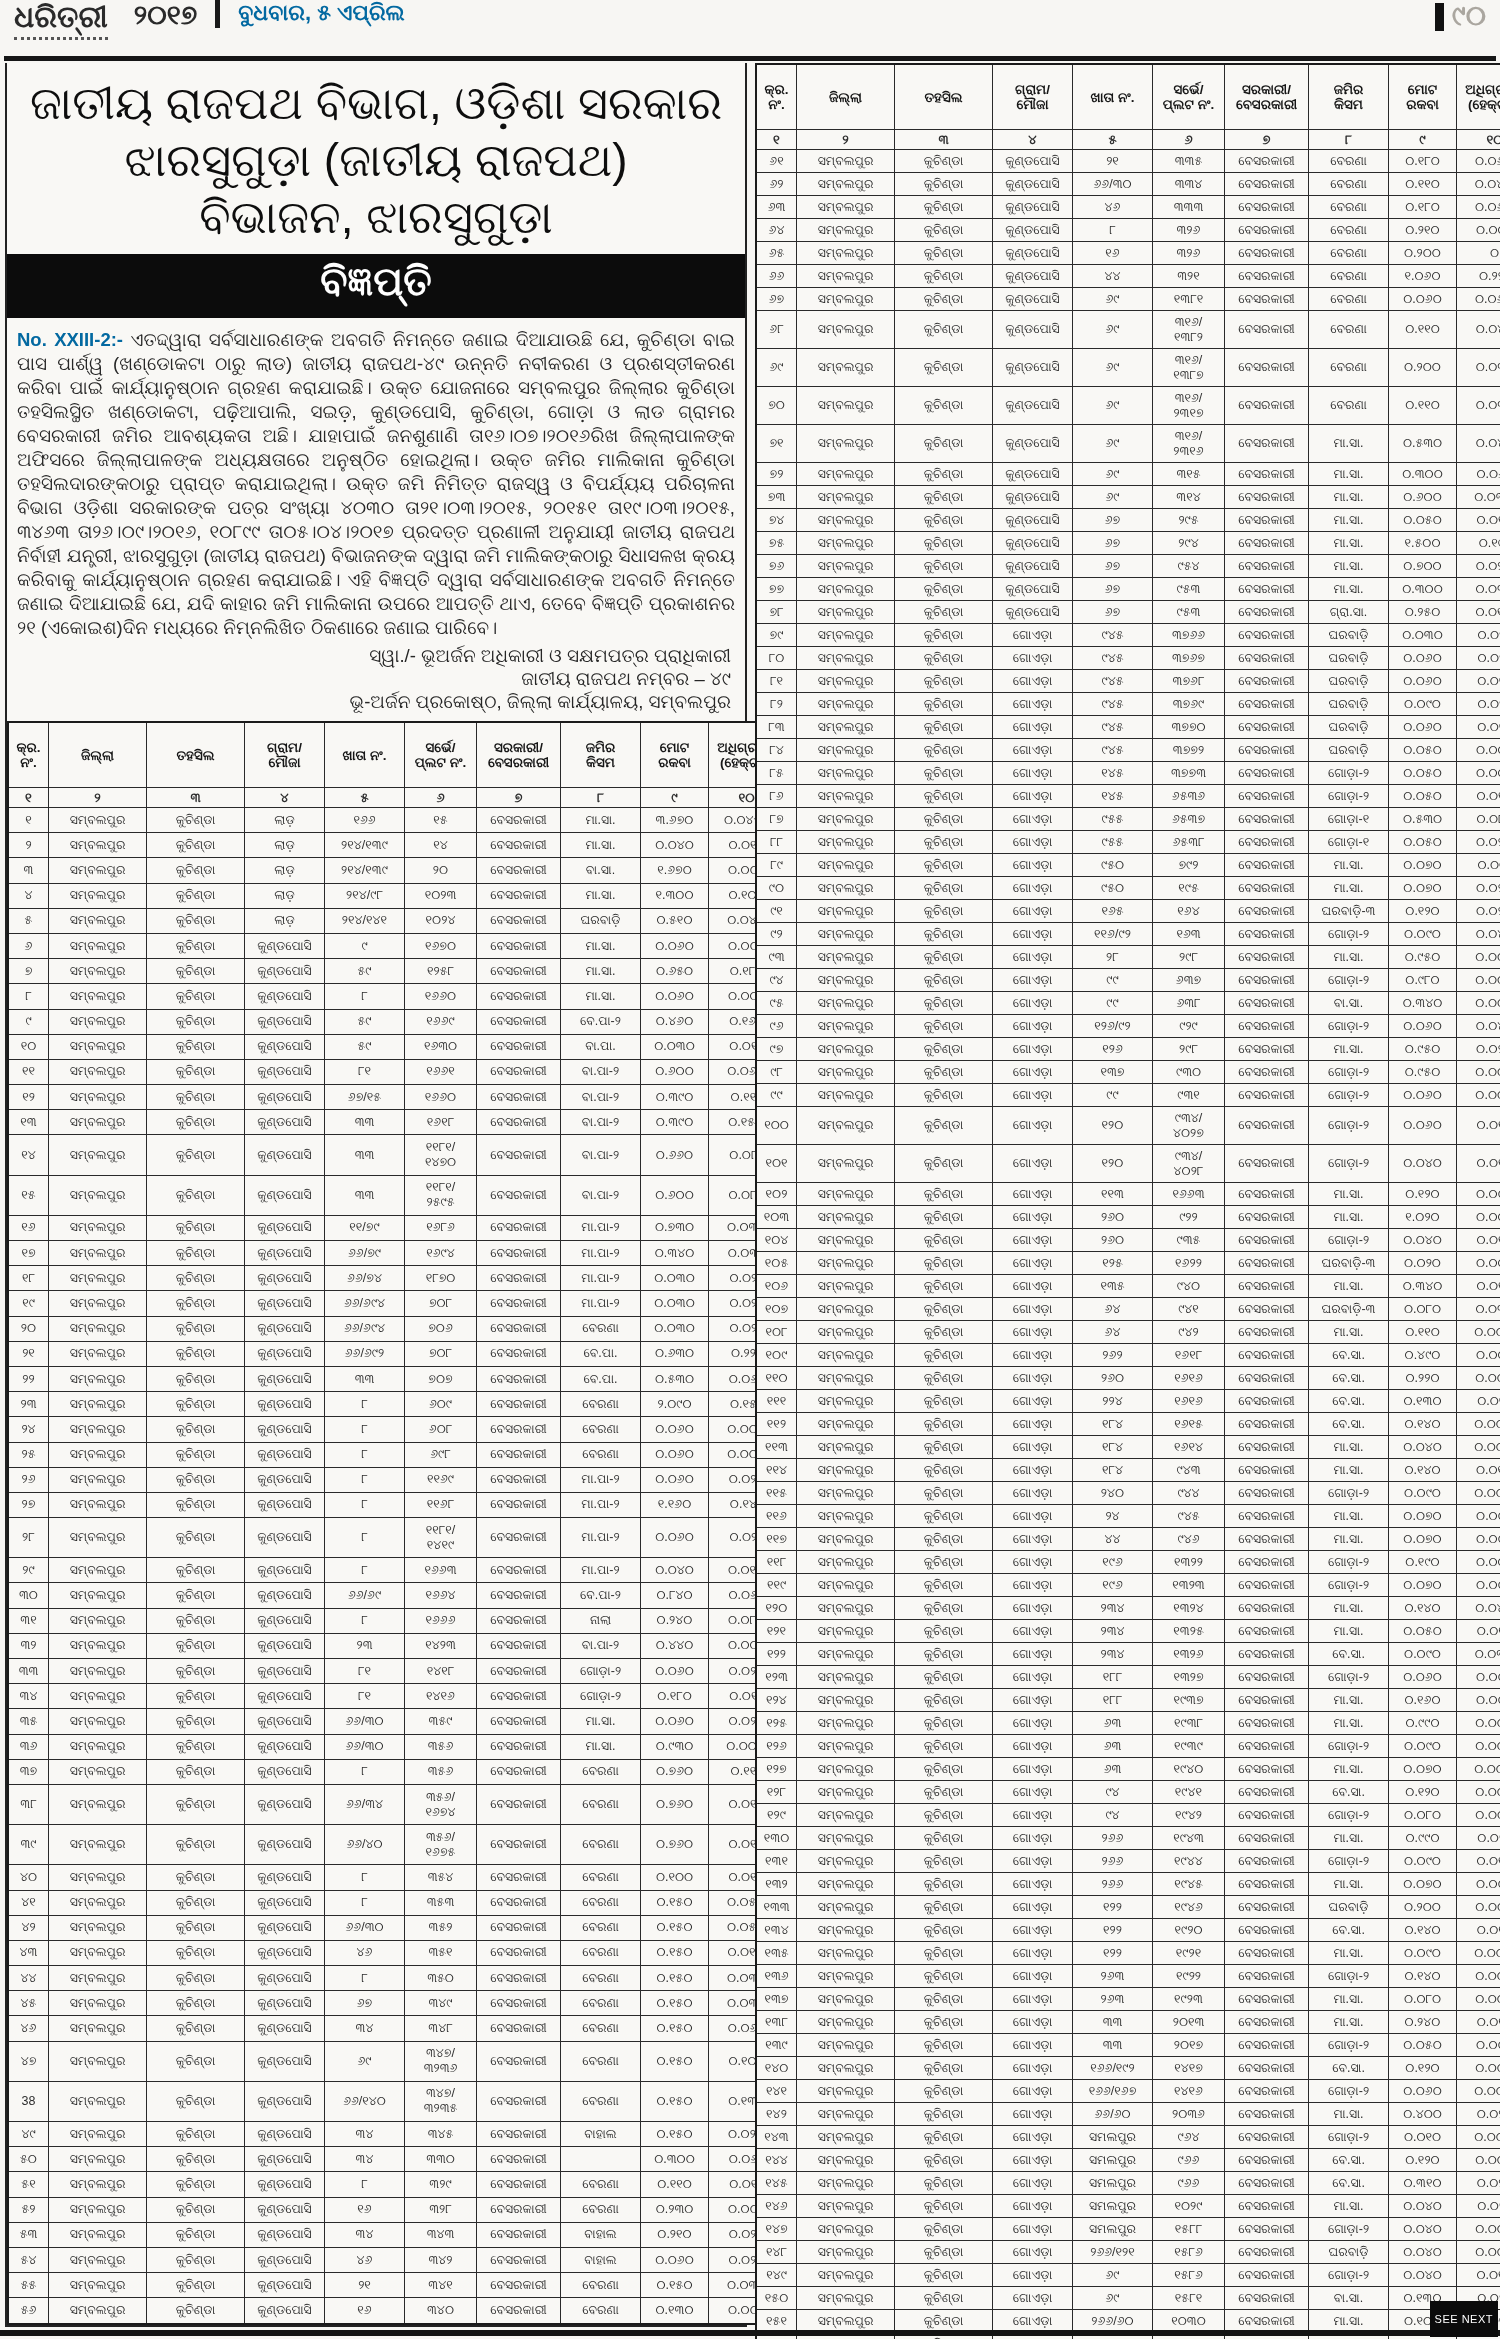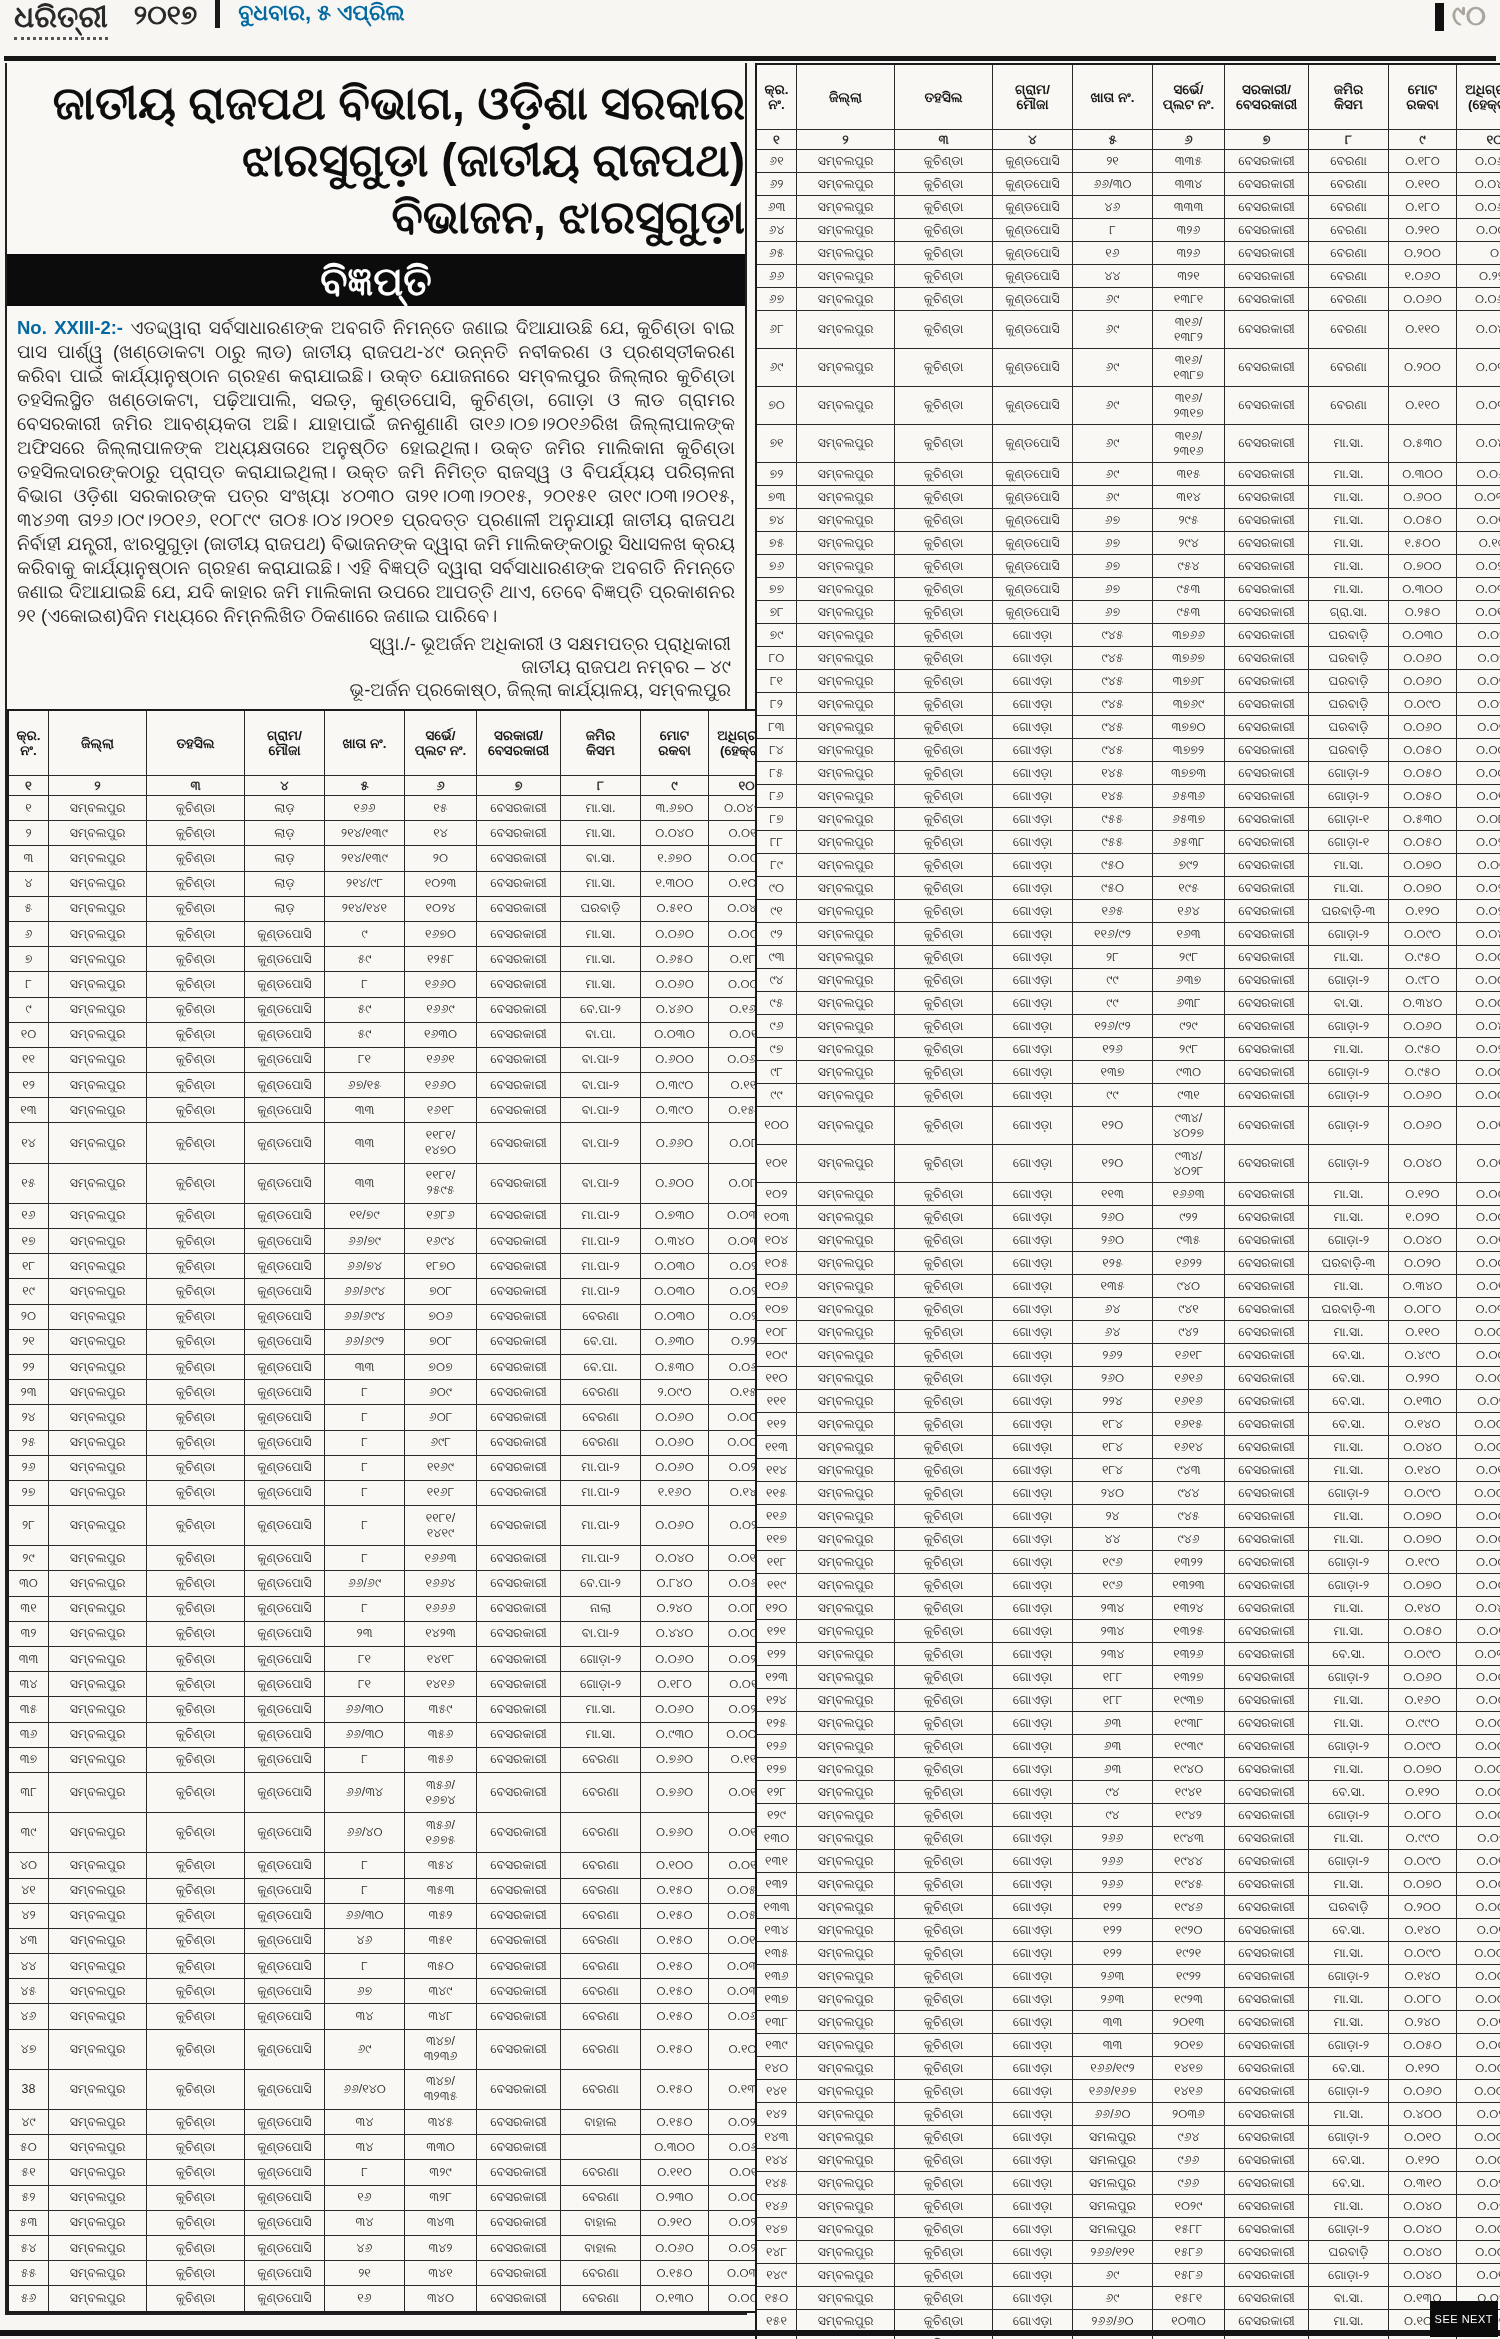--- a/index.html
+++ b/index.html
@@ -19,26 +19,26 @@
   .mast-page{font-size:28px;font-weight:bold;color:#aaa69f;}
   .mast-rule{height:5px;background:#161616;margin:0 4px;}
   
   .columns{display:flex;gap:8px;padding:2px 5px 0 5px;box-sizing:border-box;}
   .col-left{width:742px;flex:0 0 742px;}
   .col-right{width:740px;flex:1;}
   .ad-box{border:2px solid #222;border-top:none;box-sizing:border-box;background:#f9f8f5;}
   
   .ad-heading{padding-top:12px;}
   .ad-heading div{
-    text-align:right;font-weight:bold;font-size:46px;line-height:57px;color:#0e0e0e;
+    text-align:center;font-weight:normal;font-size:46px;line-height:57px;color:#0e0e0e;
     letter-spacing:0px;
   }
   .banner{
     background:#0c0c0c;color:#fff;text-align:center;
-    font-size:40px;font-weight:bold;height:52px;line-height:54px;margin-top:8px;
+    font-size:40px;font-weight:bold;height:64px;line-height:54px;margin-top:8px;
   }
   
   .notice-body{
     margin:10px 10px 0 10px;font-size:18.5px;line-height:24px;
     text-align:justify;color:#262626;
   }
   .ref-no{font-weight:bold;color:#0369a1;}
   .sign-block{margin:4px 14px 8px 0;text-align:right;font-size:18.5px;line-height:23px;color:#262626;}
   
   table.land-table{

